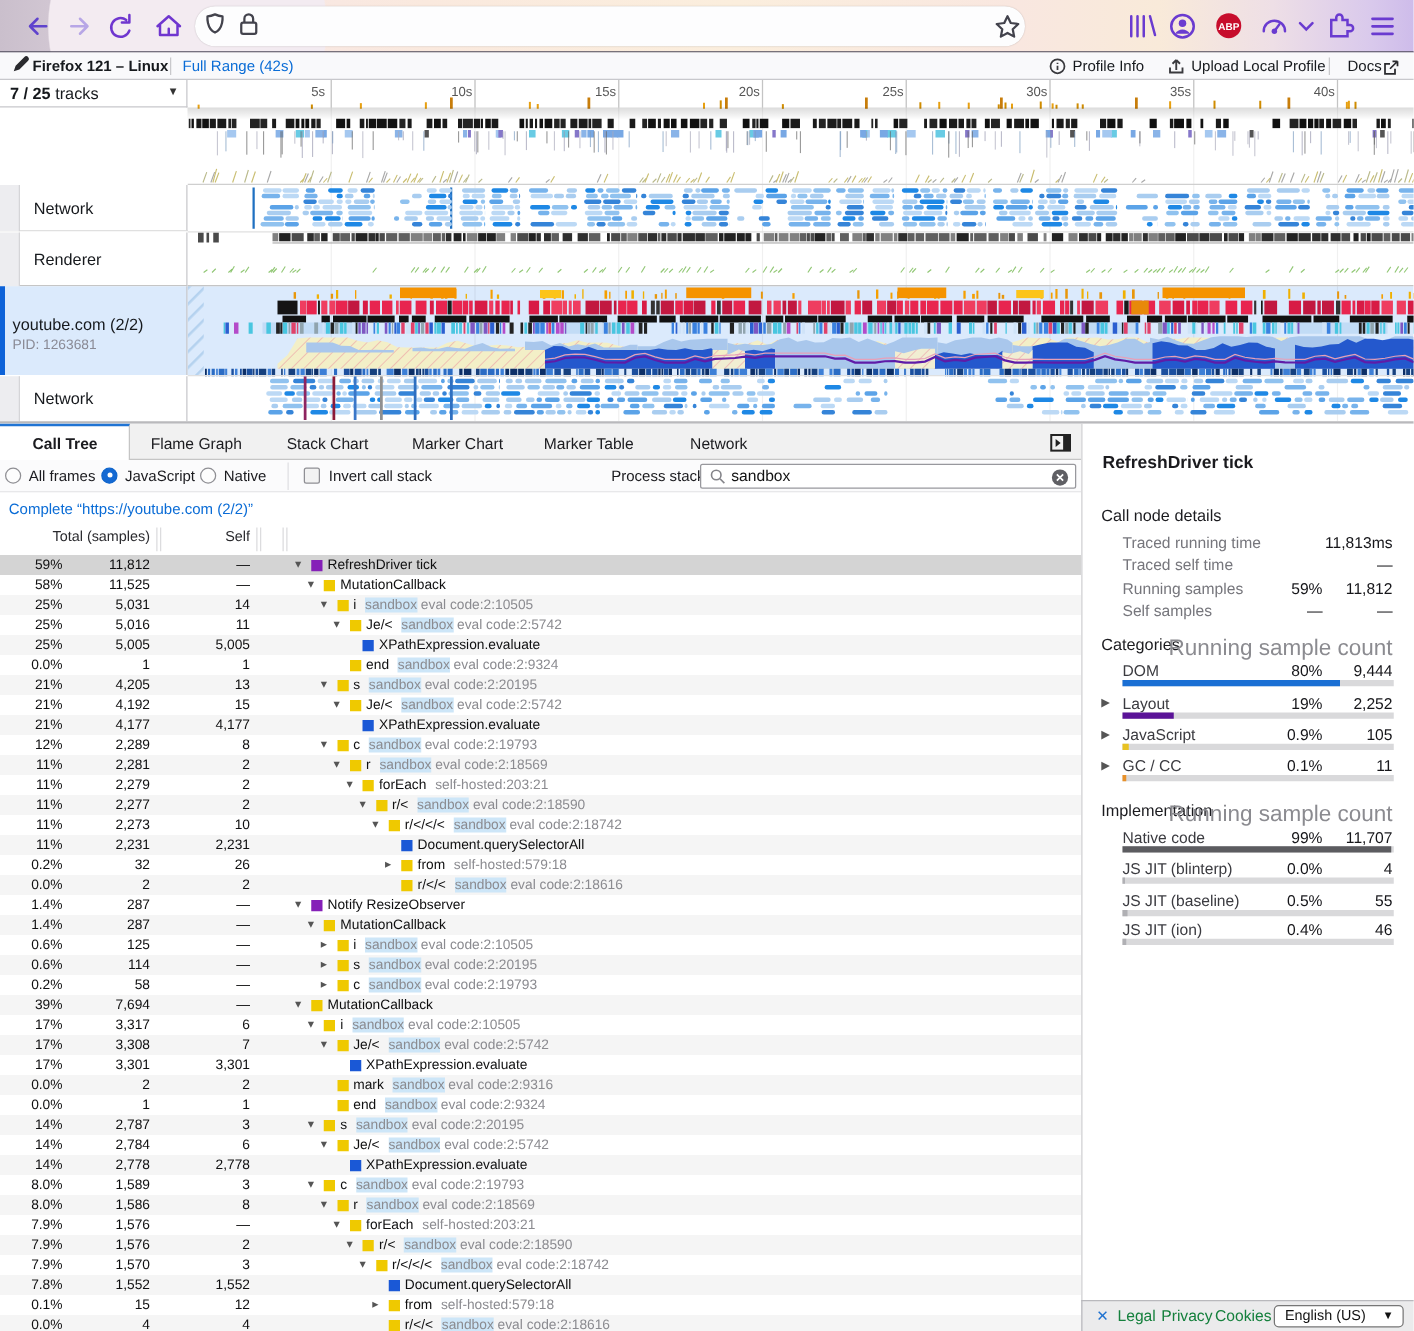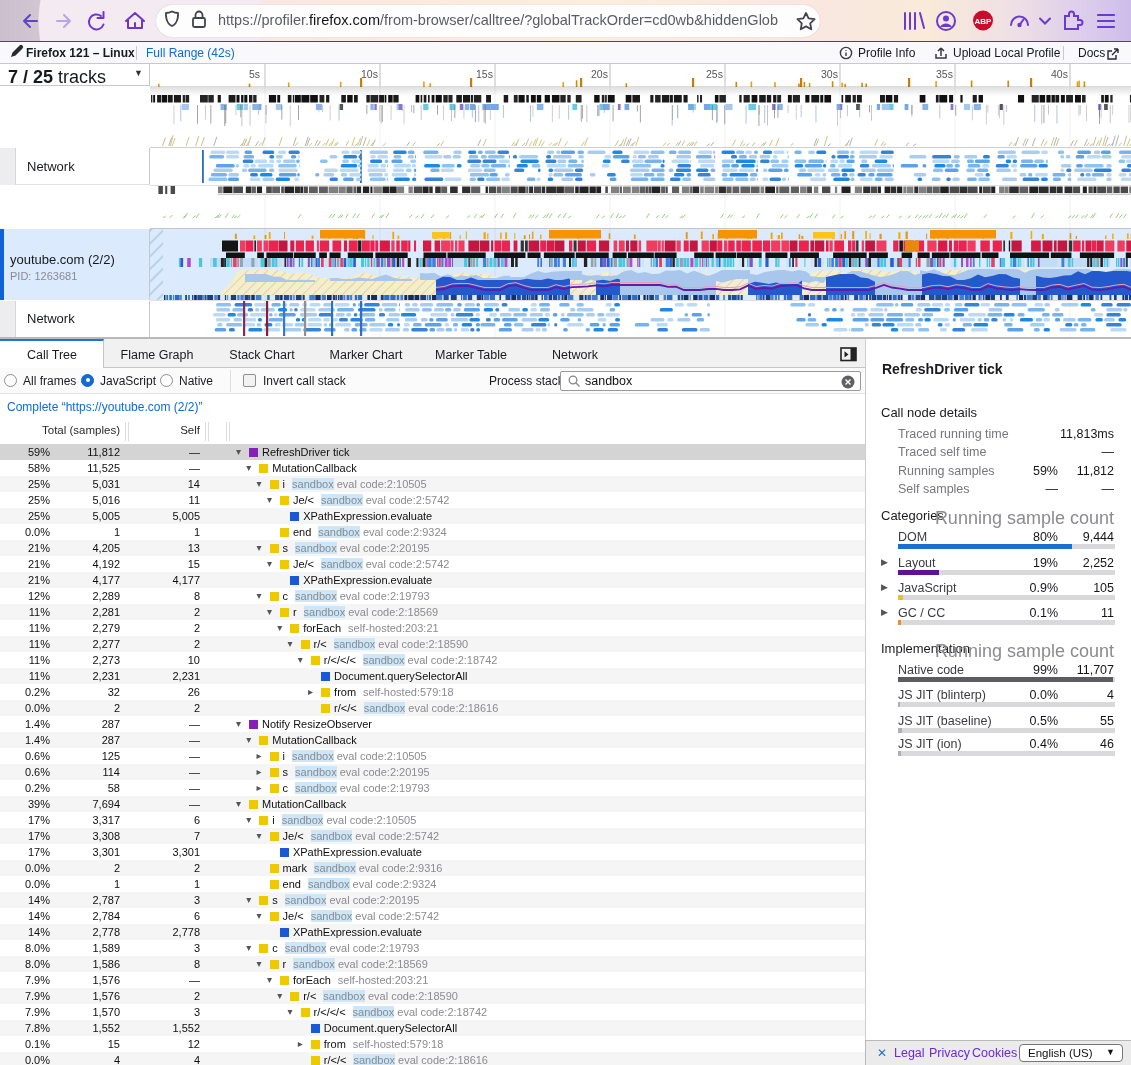--- a/index.html
+++ b/index.html
@@ -56,26 +56,25 @@
 #sidebar .sec{position:absolute;font-size:13px;color:#1b1b1f}
 #sidebar .lbl{position:absolute;left:32px;font-size:12.5px;color:#76767c}
 #sidebar .vmid{position:absolute;text-align:right;right:73px;font-size:12.5px;color:#16161a}
 #sidebar .vr{position:absolute;text-align:right;right:17px;font-size:12.5px;color:#16161a}
 #sidebar .rsc{position:absolute;right:17px;font-size:18px;color:#8b8b90}
 .bar{position:absolute;left:32px;width:217px;height:5px;background:#d9d9db}
 .bar i{position:absolute;left:0;top:0;height:5px;display:block}
 .tog{position:absolute;left:15px;font-size:9px;color:#555}
 
 #foot{left:865px;top:1040px;width:266px;height:25px;background:#ebebec;border-top:1px solid #b9b9bd;border-left:1px solid #b9b9bd;font-size:12.5px}
-#foot a{color:#6d28d9;text-decoration:none}
+#foot a{color:#15803d;text-decoration:none}
 </style></head><body>
 
 <div class="abs" id="chrome">
  <div class="abs" id="urlbar"></div>
- <div class="abs" id="urltxt">https://profiler.<b>firefox.com</b>/from-browser/calltree/?globalTrackOrder=cd0wb&amp;hiddenGlob</div>
  <svg width="1131" height="42">
   <g stroke="#5f43cd" stroke-width="2" fill="none" stroke-linecap="round" stroke-linejoin="round">
    <path d="M24 21 h13 M24 21 l6 -6 M24 21 l6 6"></path>
    <path d="M57 21 h13 M70 21 l-6 -6 M70 21 l-6 6" stroke="#b7a6e6"></path>
    <path d="M101 16 a7.5 7.5 0 1 0 2.5 8.5 M103.5 12 v6 h-6" stroke="#6f36cf"></path>
    <path d="M126 21 l9 -8 9 8 M128 20 v8 h14 v-8 M135 28 v-5" stroke="#6f36cf"></path>
   </g>
   <g stroke="#43434d" stroke-width="1.8" fill="none" stroke-linejoin="round">
    <path d="M166 13 c3 0 6 -1.5 6 -1.5 s3 1.5 6 1.5 c0 0 1 10 -6 13 c-7 -3 -6 -13 -6 -13 z"></path>
    <rect x="193" y="18" width="12" height="9" rx="1.5"></rect>
@@ -2240,42 +2239,46 @@
  <div class="gridshadow"></div>
  <span class="tick" style="left:249px">5s</span>
     <span class="tick" style="left:361px">10s</span>
  <span class="tick" style="left:476px">15s</span>
     <span class="tick" style="left:591px">20s</span>
  <span class="tick" style="left:706px">25s</span>
     <span class="tick" style="left:821px">30s</span>
  <span class="tick" style="left:936px">35s</span>
     <span class="tick" style="left:1051px">40s</span>
  <div class="lab" style="top:0;height:22px;border-bottom:1px solid #c8c8cb;border-right:1px solid #c8c8cb;z-index:3">
-   <span style="position:absolute;left:8px;top:3px;font-size:18px;color:#16191d"><b>7 / 25</b> tracks</span>
+   <span style="position:absolute;left:8px;top:3px;font-size:13px;color:#16191d"><b>7 / 25</b> tracks</span>
    <span style="position:absolute;left:134px;top:4px;font-size:9px;color:#333">▼</span>
  </div>
  <div class="lab" style="top:84px;height:37px;border-bottom:1px solid #e0e0e0;border-right:1px solid #c8c8cb">
    <div class="indent" style="top:0;height:37px"></div>
    <span class="tname" style="left:27px;top:11px">Network</span>
+ </div>
+ <div class="lab" style="top:122px;height:43px;border-bottom:1px solid #c5c5c5;border-right:1px solid #c8c8cb">
+   <div class="indent" style="top:0;height:43px"></div>
+   <span class="tname" style="left:27px;top:14px">Renderer</span>
  </div>
  <div class="lab" style="top:165px;height:71px;background:#dbeafc;border-right:1px solid #c8c8cb">
    <div style="position:absolute;left:0;top:0;width:4px;height:71px;background:#0d62d8"></div>
    <span class="tname" style="left:10px;top:23px">youtube.com (2/2)</span>
    <span class="tpid" style="left:10px;top:41px">PID: 1263681</span>
  </div>
  <div class="lab" style="top:237px;height:36px;border-right:1px solid #c8c8cb">
    <div class="indent" style="top:0;height:36px"></div>
    <span class="tname" style="left:27px;top:10px">Network</span>
  </div>
  <div class="abs" style="left:0;top:273px;width:1131px;height:2px;background:#b9b9bc"></div>
 </div>
 
 <div class="abs" id="tabbar">
  <div id="seltab"></div>
- <span class="tab" style="left:0;font-weight:400">Call Tree</span>
+ <span class="tab" style="left:0;font-weight:700">Call Tree</span>
  <span class="tab" style="left:105px">Flame Graph</span>
  <span class="tab" style="left:210px">Stack Chart</span>
  <span class="tab" style="left:314px">Marker Chart</span>
  <span class="tab" style="left:419px">Marker Table</span>
  <span class="tab" style="left:523px">Network</span>
  <svg width="18" height="15" style="position:absolute;left:840px;top:8px">
   <rect x="1" y="1" width="15" height="12.5" fill="none" stroke="#222" stroke-width="1.6"></rect>
   <rect x="10.5" y="1" width="5.5" height="12.5" fill="#222"></rect>
   <path d="M4.5 4.2 l4 3.2 -4 3.2 z" fill="#222"></path>
  </svg>

